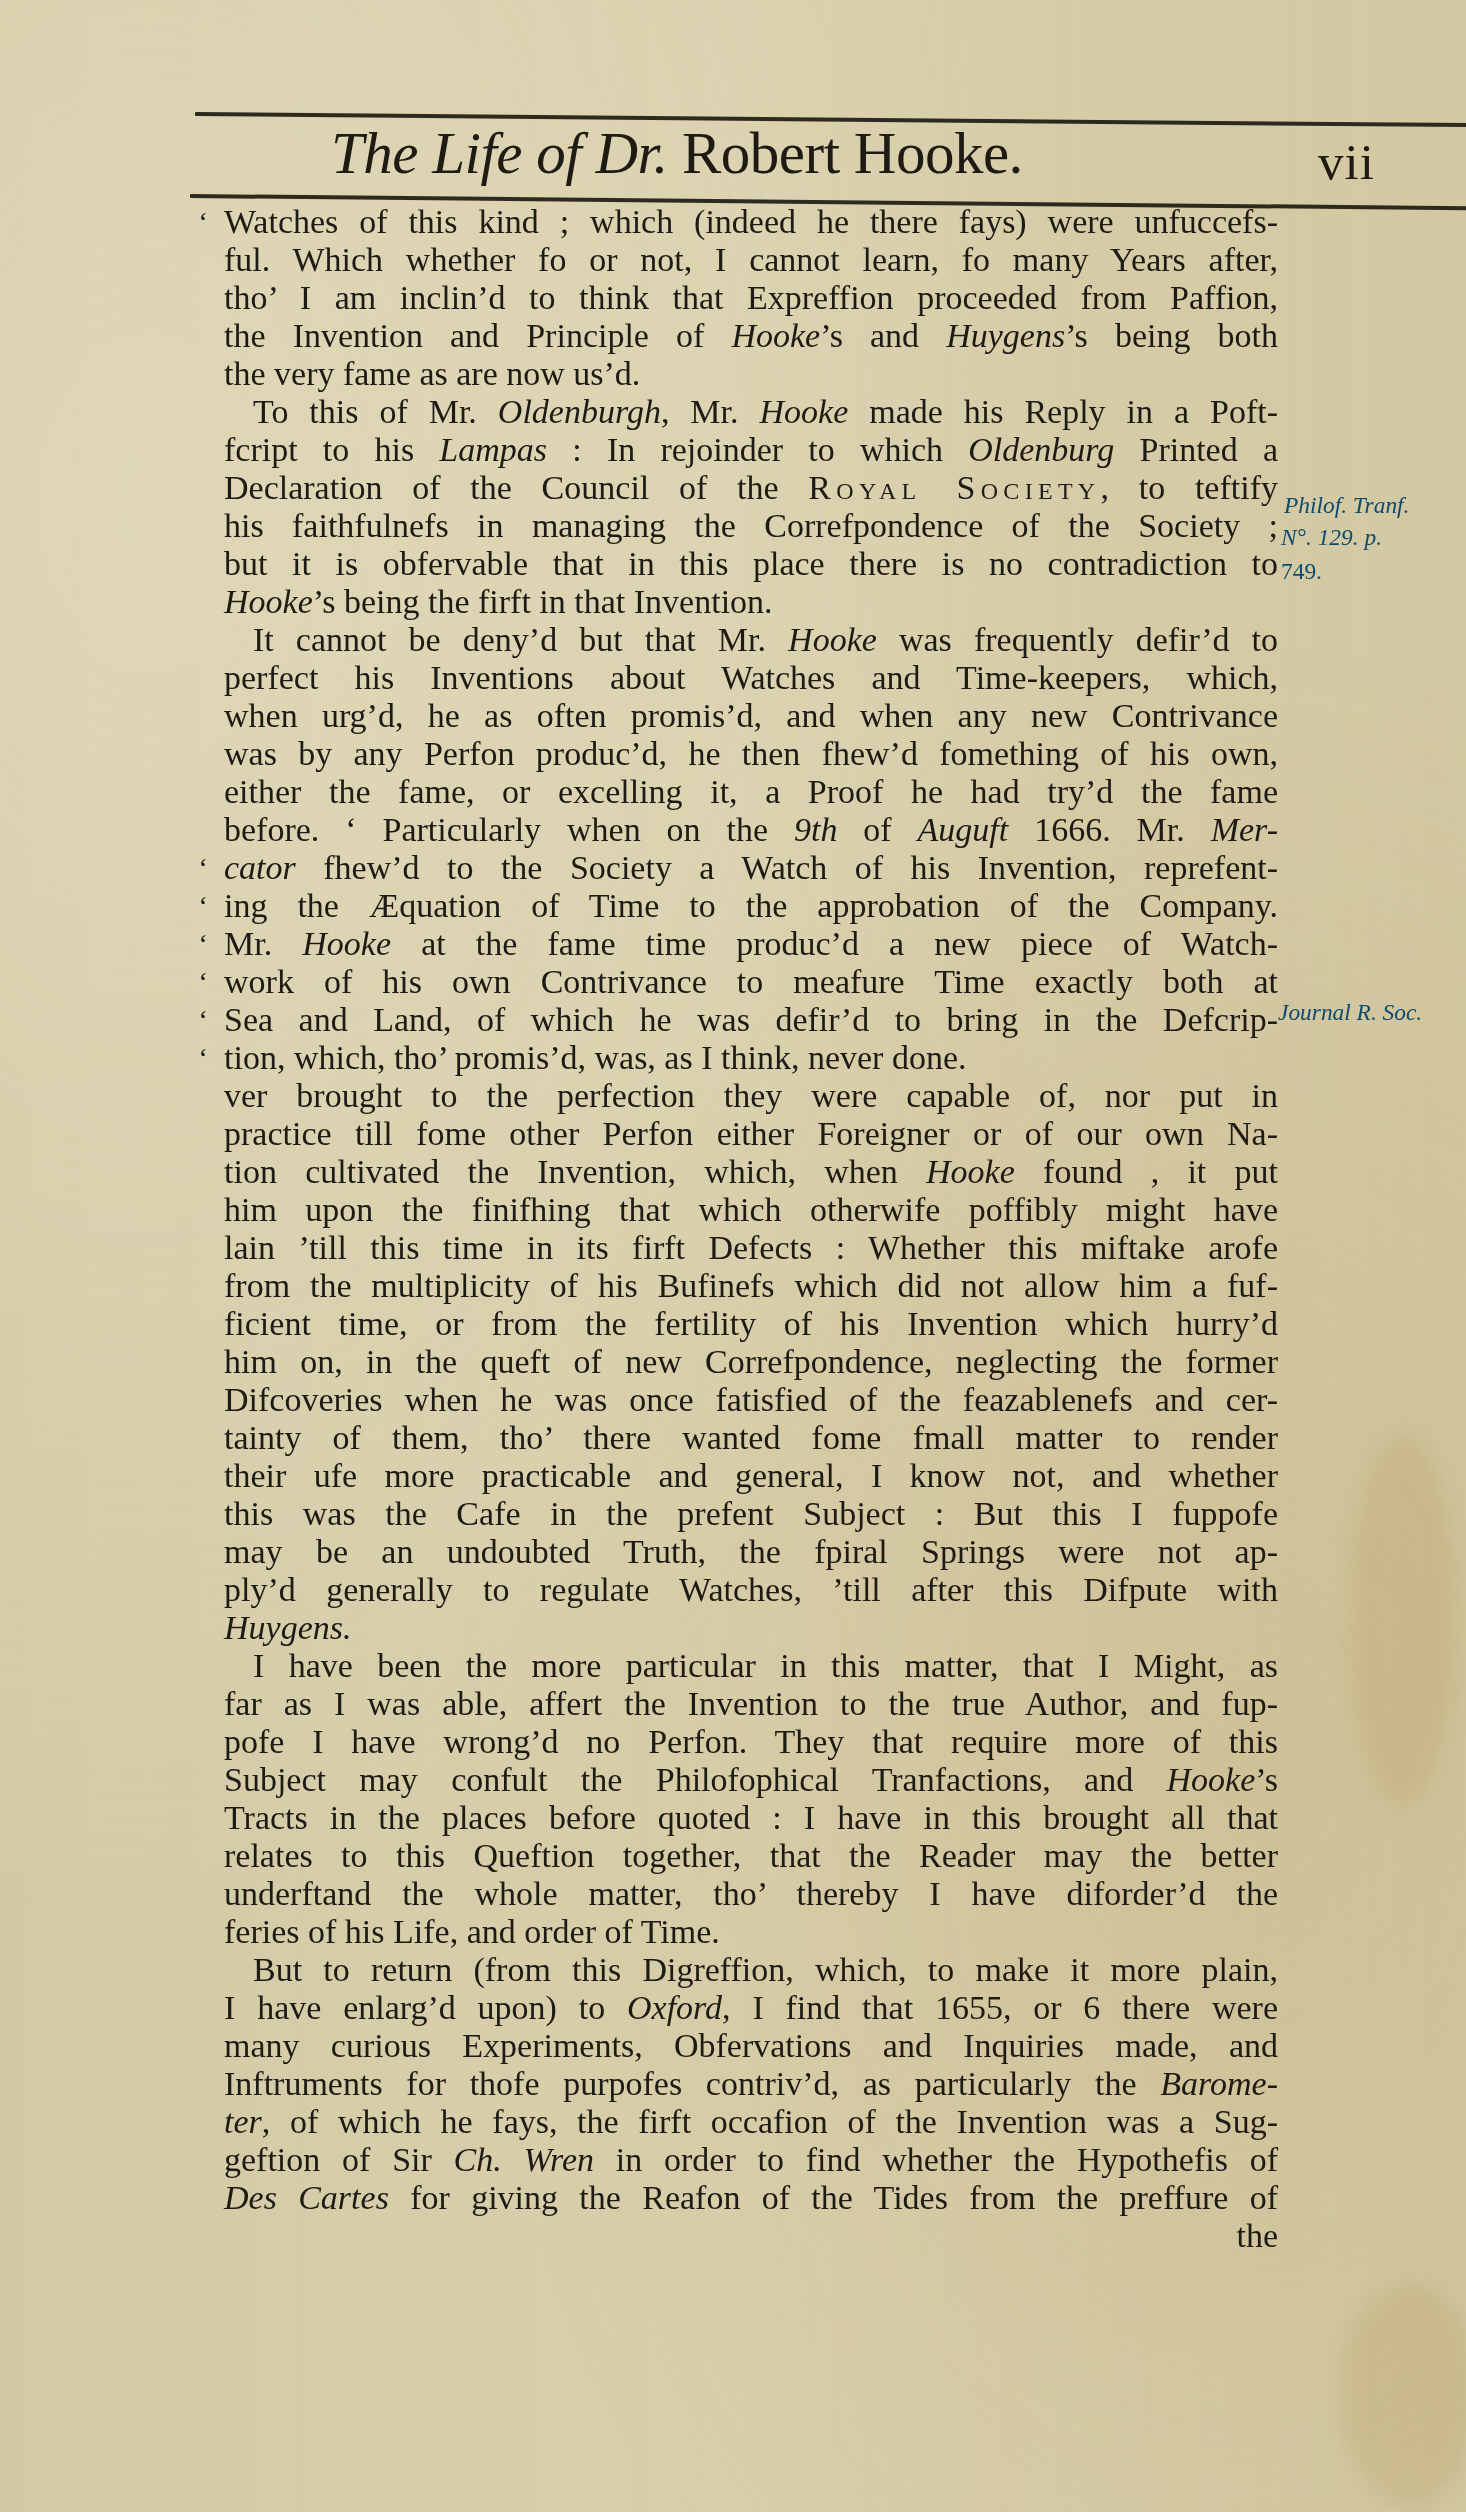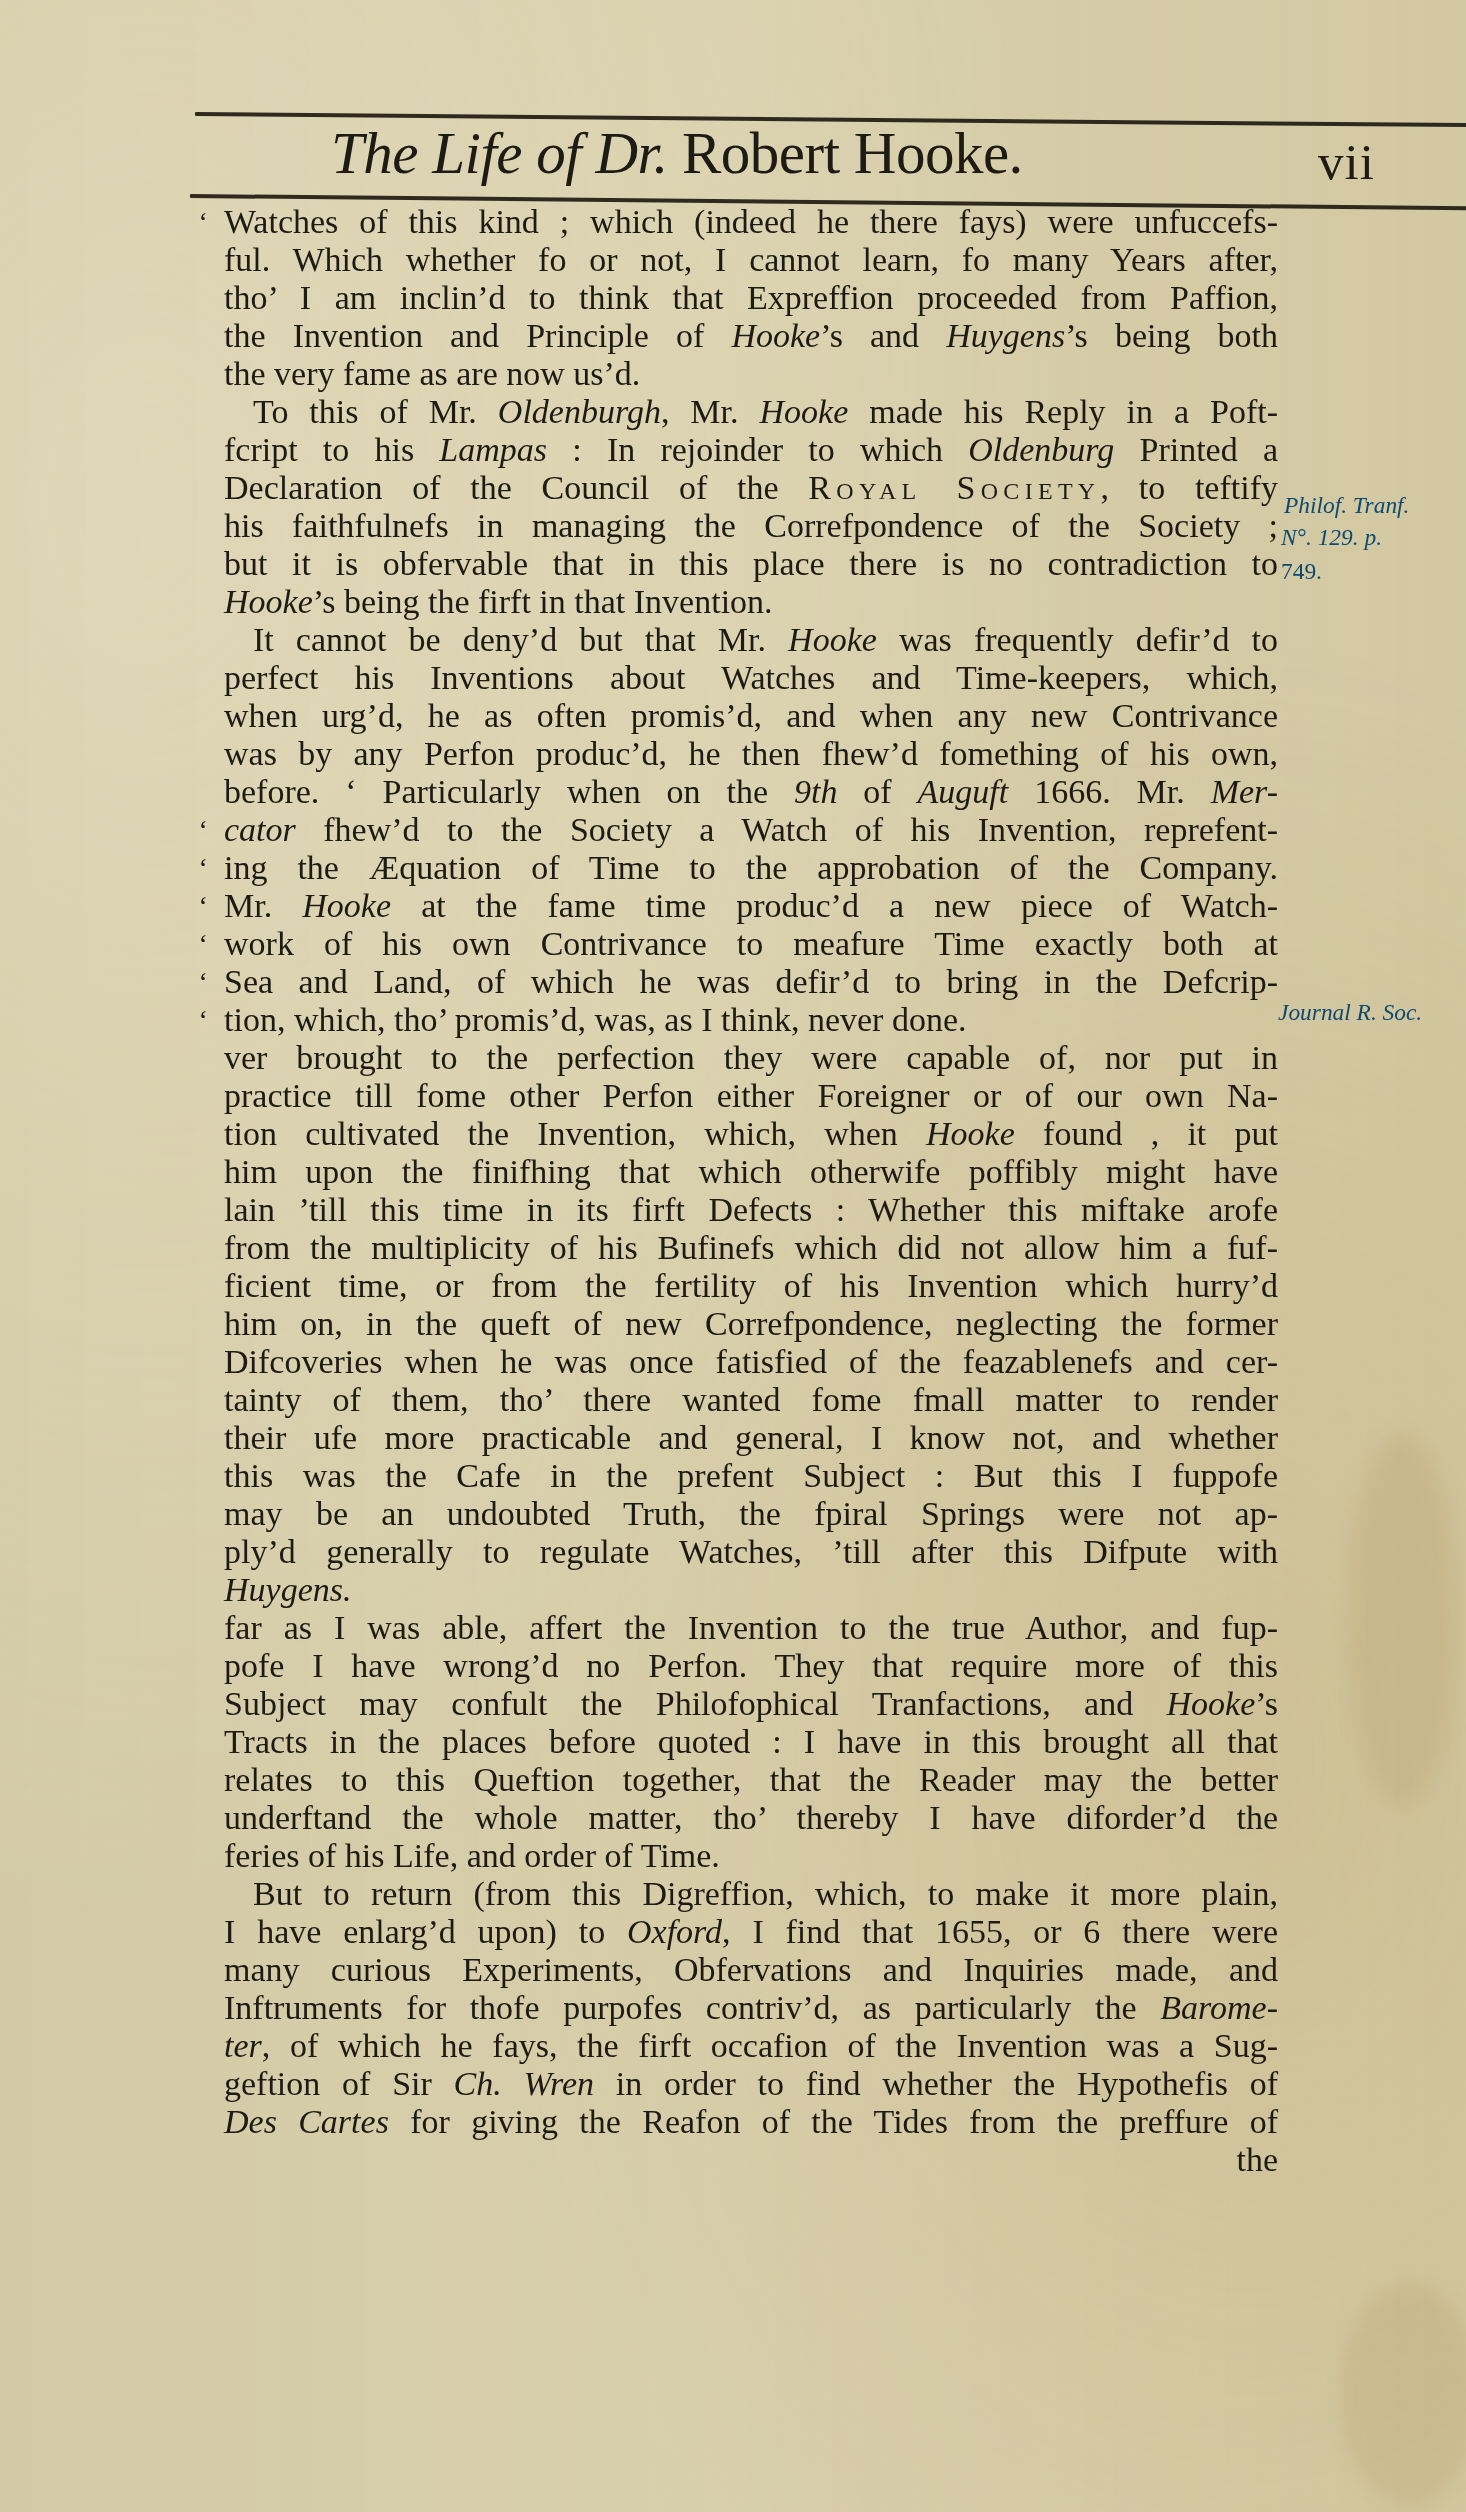--- a/index.html
+++ b/index.html
@@ -155,20 +155,21 @@
       <span class="line indent"><span>To this of Mr. </span><span class="it">Oldenburgh</span><span>, Mr. </span><span class="it">Hooke</span><span> made his Reply in a Poft-</span></span>
       <span class="line"><span>fcript to his </span><span class="it">Lampas</span><span> : In rejoinder to which </span><span class="it">Oldenburg</span><span> Printed a</span></span>
       <span class="line"><span>Declaration of the Council of the </span><span class="sc">Royal Society</span><span>, to teftify</span></span>
       <span class="line"><span>his faithfulnefs in managing the Correfpondence of the Society ;</span></span>
       <span class="line"><span>but it is obfervable that in this place there is no contradiction to</span></span>
       <span class="line last"><span class="it">Hooke</span><span>’s being the firft in that Invention.</span></span>
       <span class="line indent"><span>It cannot be deny’d but that Mr. </span><span class="it">Hooke</span><span> was frequently defir’d to</span></span>
       <span class="line"><span>perfect his Inventions about Watches and Time-keepers, which,</span></span>
       <span class="line"><span>when urg’d, he as often promis’d, and when any new Contrivance</span></span>
       <span class="line"><span>was by any Perfon produc’d, he then fhew’d fomething of his own,</span></span>
+      <span class="line"><span>either the fame, or excelling it, a Proof he had try’d the fame</span></span>
       <span class="line"><span>before. ‘ Particularly when on the </span><span class="it">9th</span><span> of </span><span class="it">Auguft</span><span> 1666. Mr. </span><span class="it">Mer-</span></span>
       <span class="line"><span class="qmark">‘</span><span class="it">cator</span><span> fhew’d to the Society a Watch of his Invention, reprefent-</span></span>
       <span class="line"><span class="qmark">‘</span><span>ing the Æquation of Time to the approbation of the Company.</span></span>
       <span class="line"><span class="qmark">‘</span><span>Mr. </span><span class="it">Hooke</span><span> at the fame time produc’d a new piece of Watch-</span></span>
       <span class="line"><span class="qmark">‘</span><span>work of his own Contrivance to meafure Time exactly both at</span></span>
       <span class="line"><span class="qmark">‘</span><span>Sea and Land, of which he was defir’d to bring in the Defcrip-</span></span>
       <span class="line last"><span class="qmark">‘</span><span>tion, which, tho’ promis’d, was, as I think, never done.</span></span>
       <span class="line"><span>ver brought to the perfection they were capable of, nor put in</span></span>
       <span class="line"><span>practice till fome other Perfon either Foreigner or of our own Na-</span></span>
       <span class="line"><span>tion cultivated the Invention, which, when </span><span class="it">Hooke</span><span> found , it put</span></span>
@@ -177,20 +178,21 @@
       <span class="line"><span>from the multiplicity of his Bufinefs which did not allow him a fuf-</span></span>
       <span class="line"><span>ficient time, or from the fertility of his Invention which hurry’d</span></span>
       <span class="line"><span>him on, in the queft of new Correfpondence, neglecting the former</span></span>
       <span class="line"><span>Difcoveries when he was once fatisfied of the feazablenefs and cer-</span></span>
       <span class="line"><span>tainty of them, tho’ there wanted fome fmall matter to render</span></span>
       <span class="line"><span>their ufe more practicable and general, I know not, and whether</span></span>
       <span class="line"><span>this was the Cafe in the prefent Subject : But this I fuppofe</span></span>
       <span class="line"><span>may be an undoubted Truth, the fpiral Springs were not ap-</span></span>
       <span class="line"><span>ply’d generally to regulate Watches, ’till after this Difpute with</span></span>
       <span class="line last"><span class="it">Huygens.</span></span>
+      <span class="line indent"><span>I have been the more particular in this matter, that I Might, as</span></span>
       <span class="line"><span>far as I was able, affert the Invention to the true Author, and fup-</span></span>
       <span class="line"><span>pofe I have wrong’d no Perfon. They that require more of this</span></span>
       <span class="line"><span>Subject may confult the Philofophical Tranfactions, and </span><span class="it">Hooke</span><span>’s</span></span>
       <span class="line"><span>Tracts in the places before quoted : I have in this brought all that</span></span>
       <span class="line"><span>relates to this Queftion together, that the Reader may the better</span></span>
       <span class="line"><span>underftand the whole matter, tho’ thereby I have diforder’d the</span></span>
       <span class="line last"><span>feries of his Life, and order of Time.</span></span>
       <span class="line indent"><span>But to return (from this Digreffion, which, to make it more plain,</span></span>
       <span class="line"><span>I have enlarg’d upon) to </span><span class="it">Oxford</span><span>, I find that 1655, or 6 there were</span></span>
       <span class="line"><span>many curious Experiments, Obfervations and Inquiries made, and</span></span>

